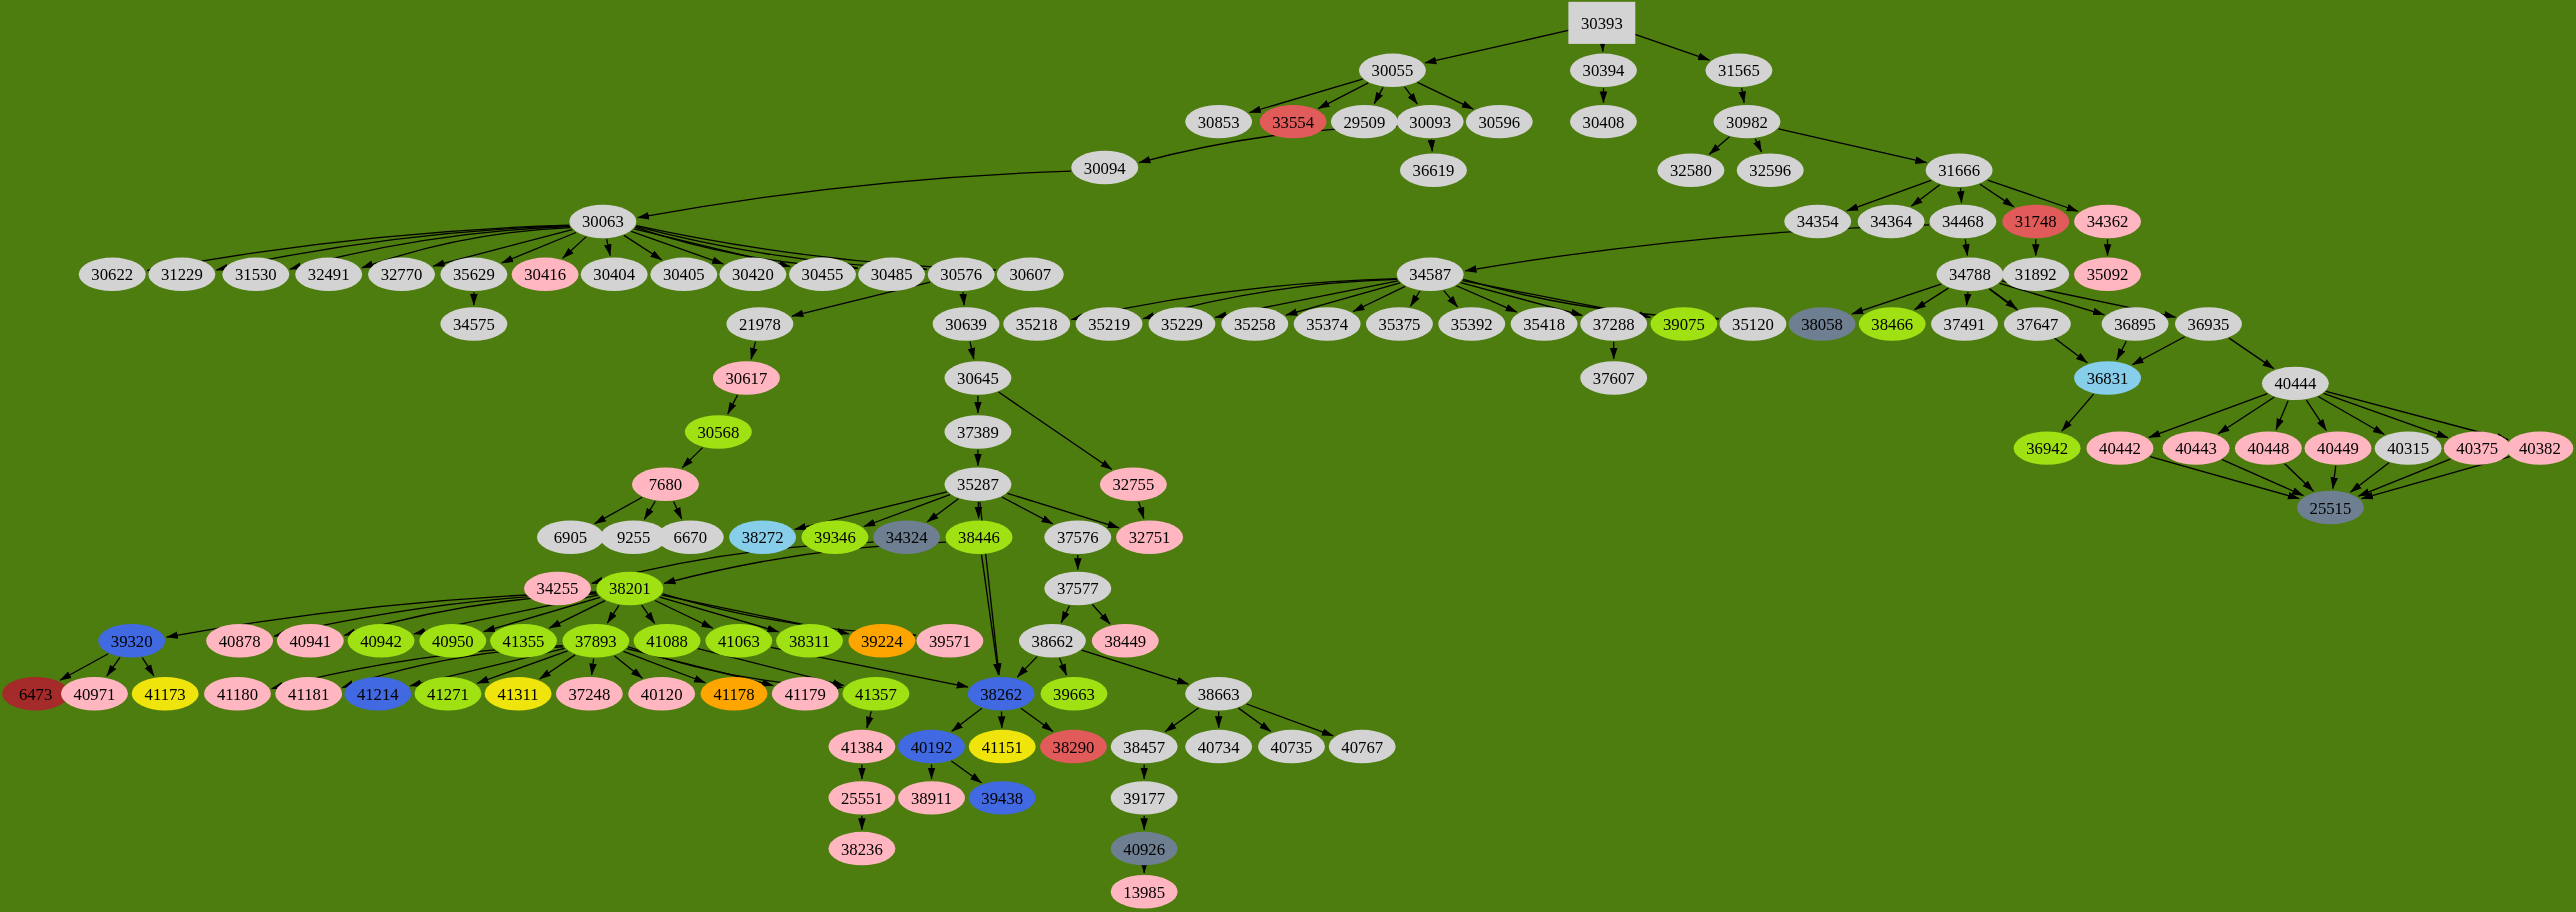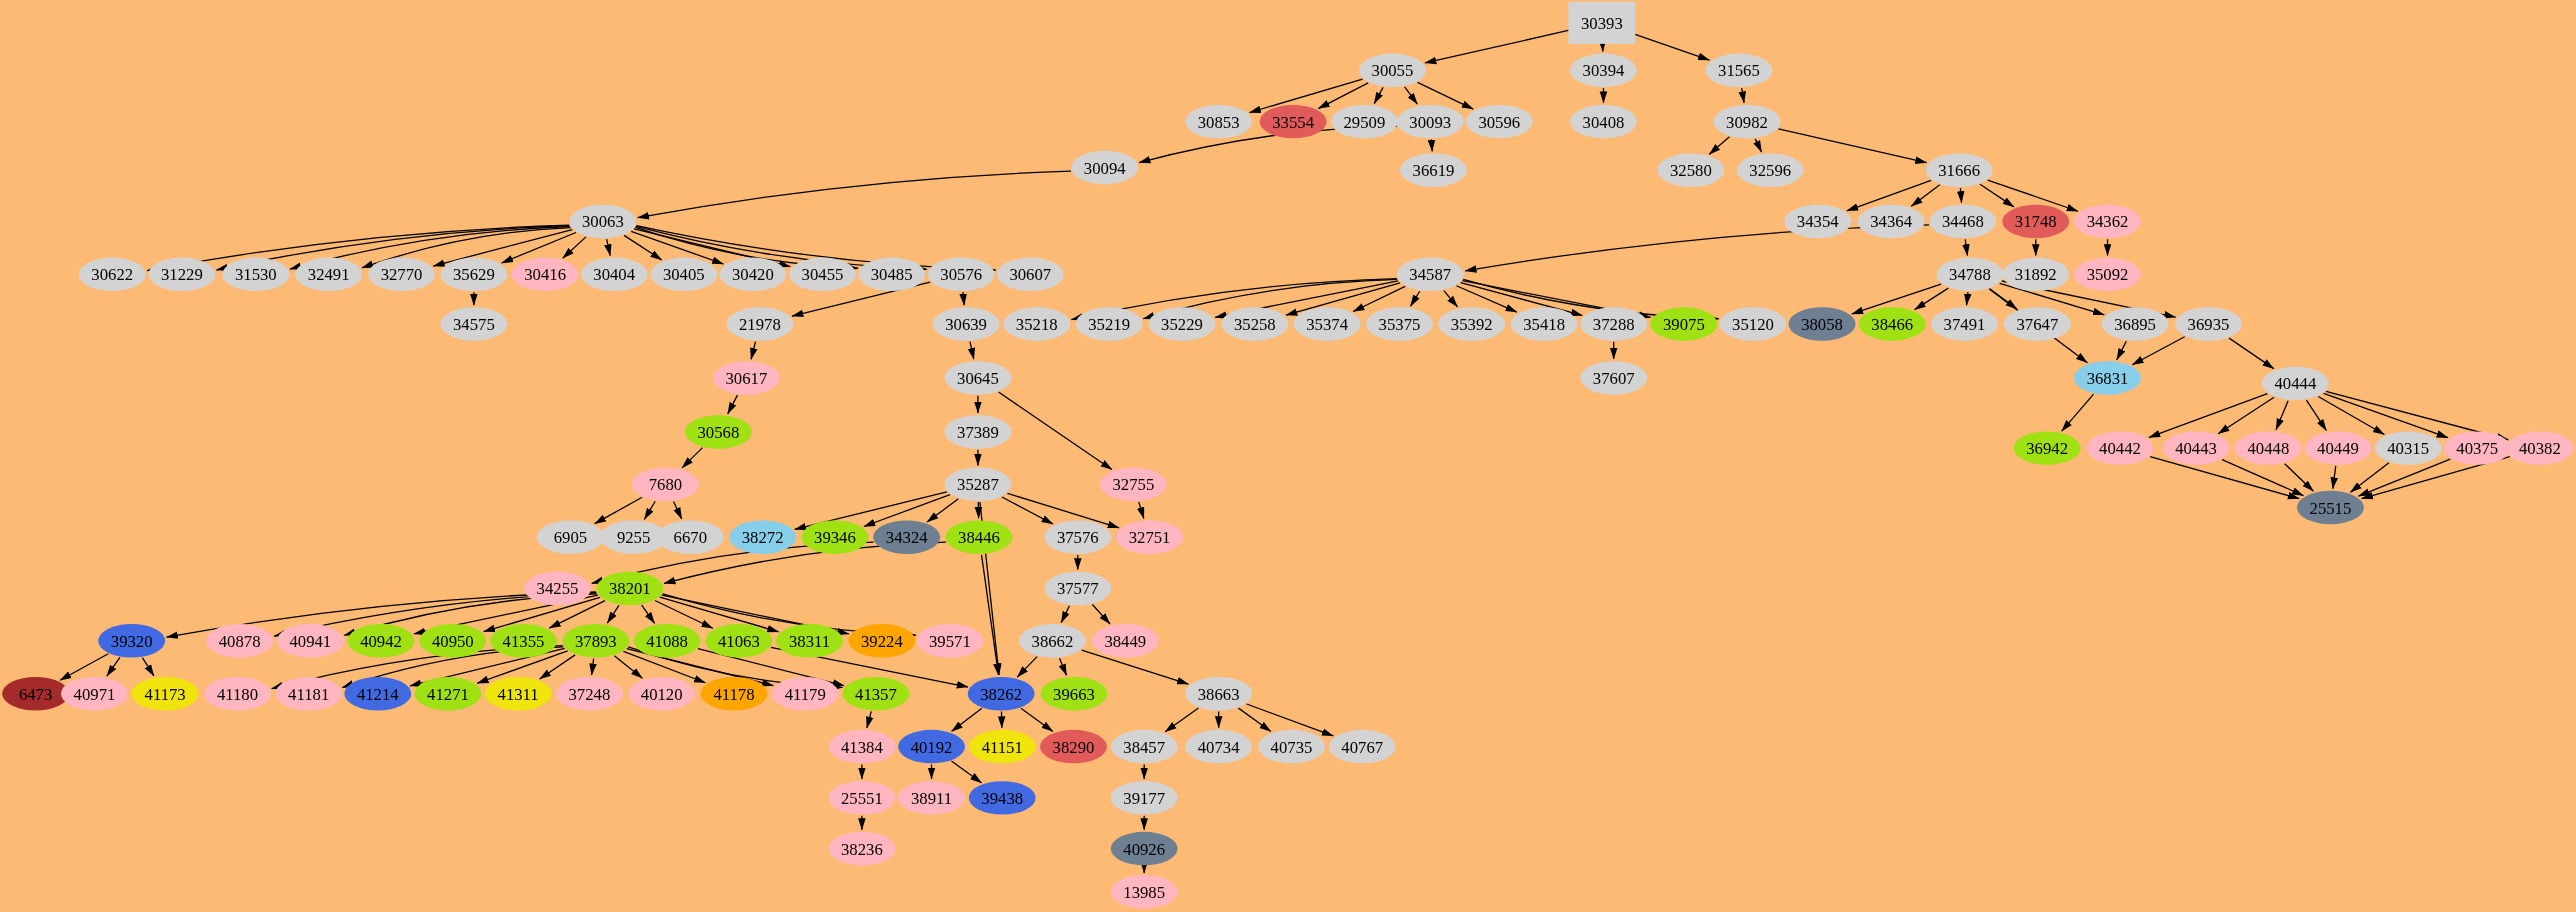--- a/index.html
+++ b/index.html
@@ -1,16 +1,16 @@
 <!DOCTYPE html>
 <html style="font-size:8.6px"><head>
 <meta charset="utf-8">
 <style>
   html, body { margin: 0; padding: 0; background: #ffffff; }
-  #graph-wrap { position: relative; width: 2576px; height: 913px; background: #fdba74; overflow: hidden; }
+  #graph-wrap { position: relative; width: 2576px; height: 913px; background: #4d7c0f; overflow: hidden; }
   svg { display: block; }
   text.node-label {
     font-family: "Liberation Serif", "DejaVu Serif", serif;
     font-size: 31px;
     fill: #000000;
     text-anchor: middle;
     dominant-baseline: central;
   }
   path.edge { stroke: #000000; stroke-width: 2.4; fill: none; }
 </style>

